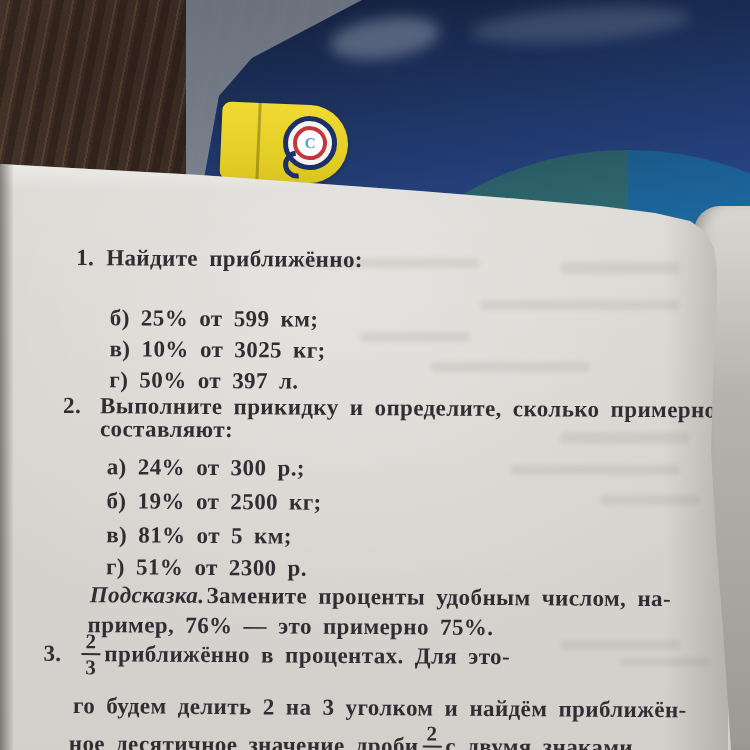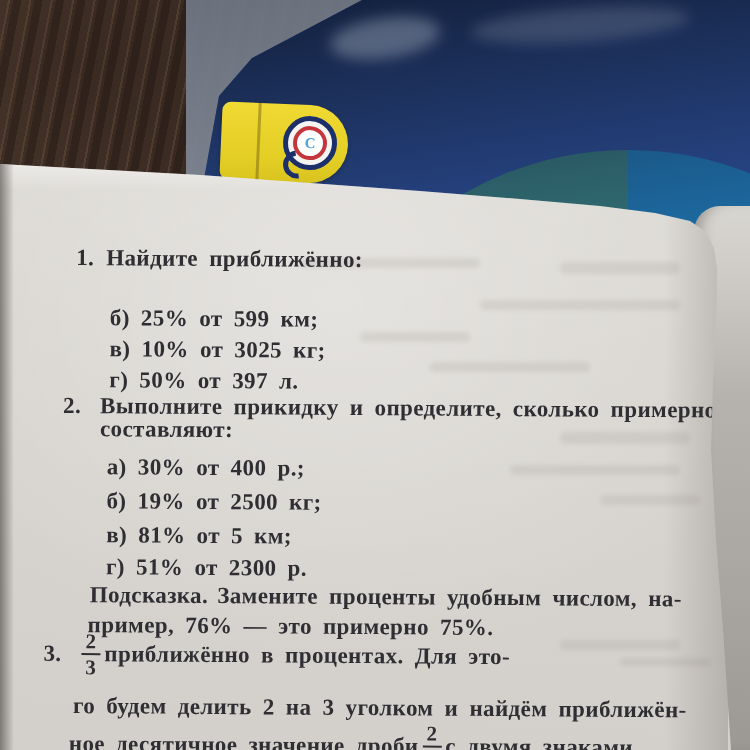--- a/index.html
+++ b/index.html
@@ -115,21 +115,21 @@
     font:700 23px/1.2 "Liberation Serif","DejaVu Serif",serif;
     word-spacing:5px;letter-spacing:.4px;
   }
   .line{position:absolute;white-space:nowrap;}
   .num{position:absolute;top:0;}
   .frac{display:inline-flex;flex-direction:column;align-items:center;
         vertical-align:middle;font-size:21px;line-height:1.05;margin:0 4px;}
   .frac .fn{border-bottom:2px solid #2e2e33;padding:0 4px 1px;}
   .frac .fd{padding-top:1px;}
   .fracline{display:flex;align-items:center;}
-  .hint-label{margin-right:9px;}
+  .hint-label{font-style:italic;margin-right:2px;}
 </style>
 </head>
 <body>
 
 <div class="photo">
 
   <div class="wood"></div>
 
   <div class="sleeve"></div>
 
@@ -177,21 +177,21 @@
       </div>
       <div class="line" style="top:304px;left:46px">б) 25% от 599 км;</div>
       <div class="line" style="top:335px;left:46px">в) 10% от 3025 кг;</div>
       <div class="line" style="top:366px;left:46px">г) 50% от 397 л.</div>
 
       <div class="line" style="top:392px;left:37px">
         <span class="num" style="left:-37px">2.</span>
         <span>Выполните прикидку и определите, сколько примерно</span>
       </div>
       <div class="line" style="top:415px;left:37px">составляют:</div>
-      <div class="line" style="top:453px;left:44px">а) 30% от 400 р.;</div>
+      <div class="line" style="top:453px;left:44px">а) 24% от 300 р.;</div>
       <div class="line" style="top:487px;left:44px">б) 19% от 2500 кг;</div>
       <div class="line" style="top:521px;left:44px">в) 81% от 5 км;</div>
       <div class="line" style="top:553px;left:44px">г) 51% от 2300 р.</div>
       <div class="line" style="top:581px;left:28px">
         <span class="hint-label">Подсказка.</span><span>Замените проценты удобным числом, на-</span>
       </div>
       <div class="line" style="top:611px;left:26px">пример, 76% — это примерно 75%.</div>
 
       <div class="line fracline" style="top:626px;left:16px;height:56px">
         <span class="num" style="left:-34px;top:14px">3.</span>

